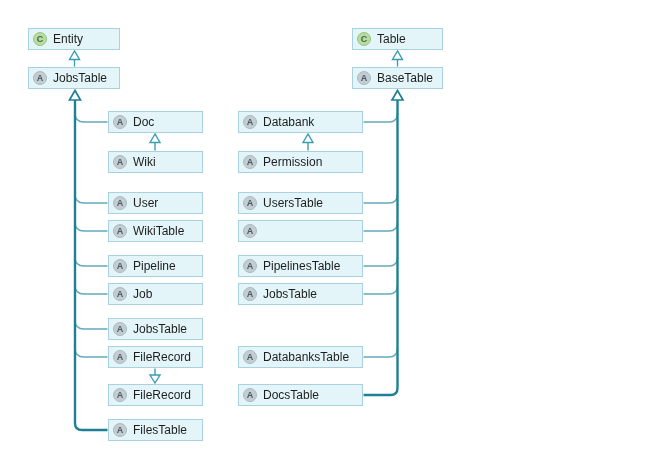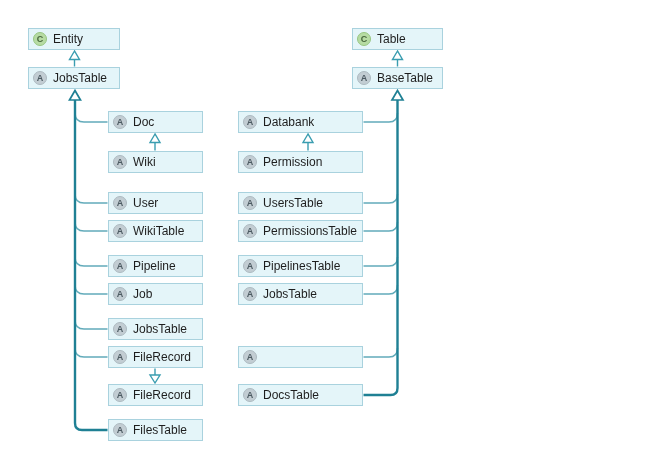--- a/index.html
+++ b/index.html
@@ -132,31 +132,31 @@
   <div class="node" style="left:238px;top:151px;width:125px">
     <span class="ic ic-a">A</span>
     <span class="lbl">Permission</span>
   </div>
   <div class="node" style="left:238px;top:192px;width:125px">
     <span class="ic ic-a">A</span>
     <span class="lbl">UsersTable</span>
   </div>
   <div class="node" style="left:238px;top:220px;width:125px">
     <span class="ic ic-a">A</span>
-    <span class="lbl">PermissionsTable</span>
   </div>
   <div class="node" style="left:238px;top:255px;width:125px">
     <span class="ic ic-a">A</span>
     <span class="lbl">PipelinesTable</span>
   </div>
   <div class="node" style="left:238px;top:283px;width:125px">
     <span class="ic ic-a">A</span>
     <span class="lbl">JobsTable</span>
   </div>
   <div class="node" style="left:238px;top:346px;width:125px">
     <span class="ic ic-a">A</span>
+    <span class="lbl">DatabanksTable</span>
   </div>
   <div class="node" style="left:238px;top:384px;width:125px">
     <span class="ic ic-a">A</span>
     <span class="lbl">DocsTable</span>
   </div>
 
 </div>
 
 </body></html>

